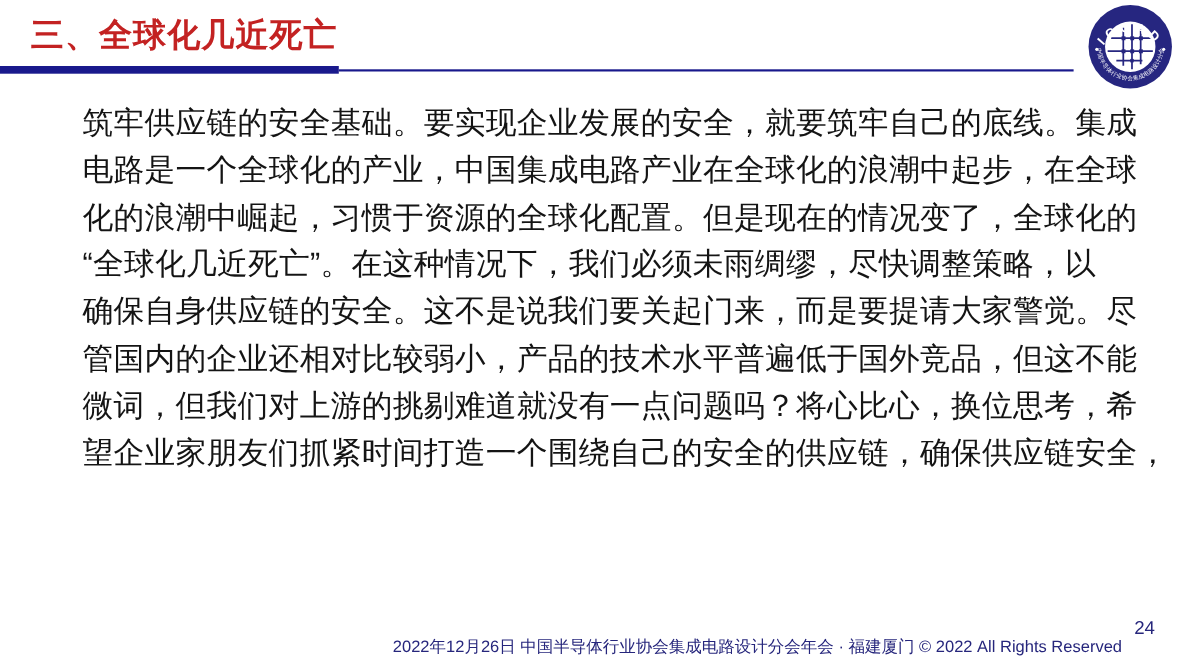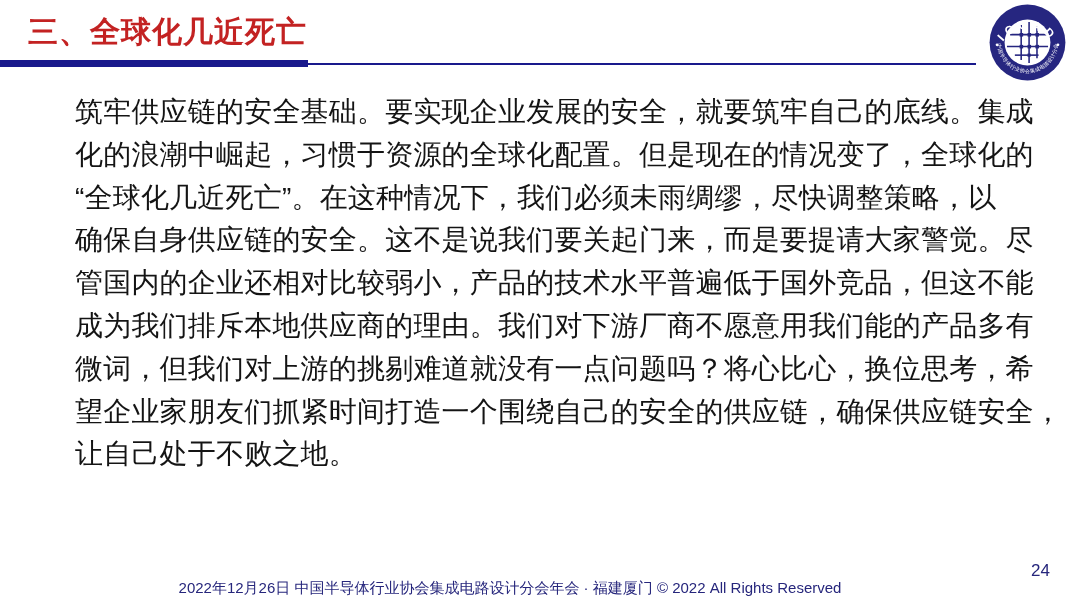--- a/index.html
+++ b/index.html
@@ -49,21 +49,21 @@
     font-size: 28px;
     line-height: 42.8px;
     color: var(--body_text, #141414);
     white-space: nowrap;
     letter-spacing: 0.2px;
   }
 
   .footer-credit {
     position: absolute;
     left: 0; right: 60px; bottom: 9px;
-    text-align: center;
+    text-align: right;
     font-size: 15px;
     color: var(--footer_navy, #26267c);
     white-space: nowrap;
   }
   .page-number {
     position: absolute;
     right: 30px; bottom: 26px;
     font-size: 17px;
     color: var(--footer_navy, #26267c);
   }
@@ -111,27 +111,26 @@
     <text class="logo-arc-text logo-top-text" text-anchor="middle">
       <textPath href="#logoTopArc" startOffset="50%">ICCAD</textPath>
     </text>
     <text class="logo-arc-text logo-bottom-text" text-anchor="middle">
       <textPath href="#logoBottomArc" startOffset="50%">中国半导体行业协会集成电路设计分会</textPath>
     </text>
   </svg>
 
   <div class="body-text">
     <div class="body-line">筑牢供应链的安全基础。要实现企业发展的安全，就要筑牢自己的底线。集成</div>
+    <div class="body-line">电路是一个全球化的产业，中国集成电路产业在全球化的浪潮中起步，在全球</div>
     <div class="body-line">化的浪潮中崛起，习惯于资源的全球化配置。但是现在的情况变了，全球化的</div>
     <div class="body-line">“全球化几近死亡”。在这种情况下，我们必须未雨绸缪，尽快调整策略，以</div>
     <div class="body-line">确保自身供应链的安全。这不是说我们要关起门来，而是要提请大家警觉。尽</div>
     <div class="body-line">管国内的企业还相对比较弱小，产品的技术水平普遍低于国外竞品，但这不能</div>
-    <div class="body-line">成为我们排斥本地供应商的理由。我们对下游厂商不愿意用我们能的产品多有</div>
     <div class="body-line">微词，但我们对上游的挑剔难道就没有一点问题吗？将心比心，换位思考，希</div>
     <div class="body-line">望企业家朋友们抓紧时间打造一个围绕自己的安全的供应链，确保供应链安全，</div>
-    <div class="body-line">让自己处于不败之地。</div>
   </div>
 
   <div class="footer-credit">2022年12月26日 中国半导体行业协会集成电路设计分会年会 · 福建厦门 © 2022 All Rights Reserved</div>
 
   <div class="page-number">24</div>
 
 </div>
 
 </body></html>

